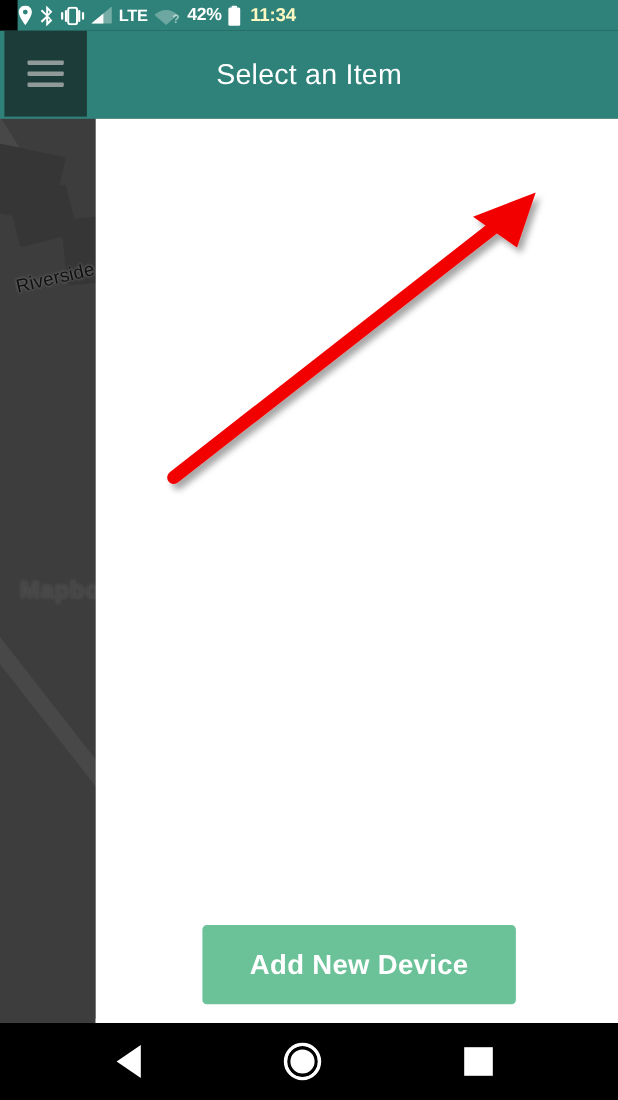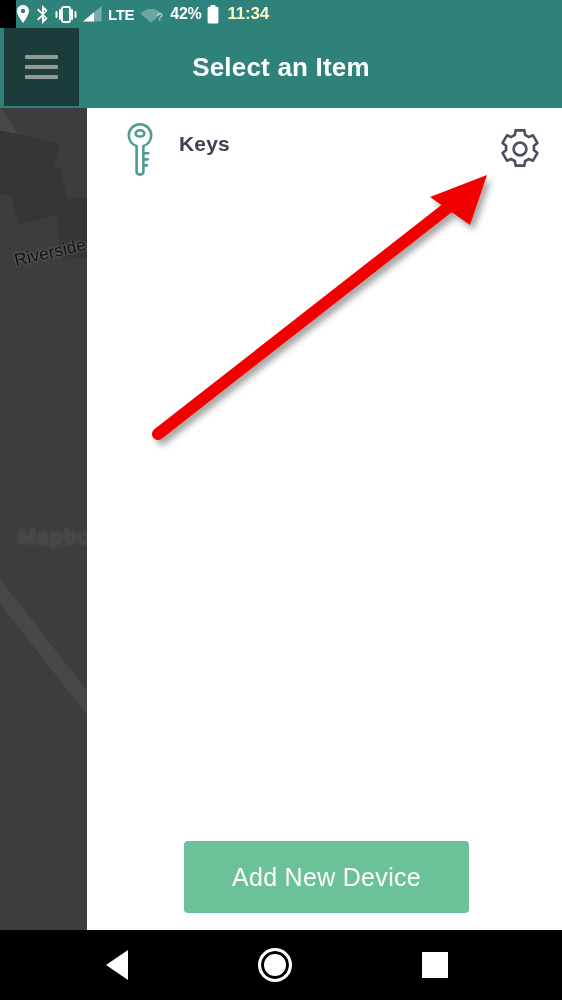--- a/index.html
+++ b/index.html
@@ -68,21 +68,21 @@
     background:#1c3c39; cursor:pointer;
     display:flex; align-items:center; justify-content:center;
   }
   #menu-button .bar{
     width:33px; height:4px; background:#8f9a99; border-radius:1px;
     margin:3px 0; display:block;
   }
   #app-bar-title{
     position:absolute; left:0; top:0; width:562px; height:78px;
     display:flex; align-items:center; justify-content:center;
-    color:#ffffff; font-size:26px; font-weight:bold; letter-spacing:.2px;
+    color:#ffffff; font-size:26px; font-weight:normal; letter-spacing:.2px;
     pointer-events:none;
   }
 
   
   #item-sheet{
     position:absolute; left:87px; top:108px; width:475px; height:822px;
     background:#ffffff;
   }
 
   #item-row{
@@ -99,21 +99,21 @@
   #settings-button{
     position:absolute; right:16px; top:15px; width:52px; height:52px;
     cursor:pointer; display:flex; align-items:center; justify-content:center;
   }
 
   
   #add-device-button{
     position:absolute; left:97px; top:733px; width:285px; height:72px;
     background:#6bc299; border-radius:4px; cursor:pointer;
     display:flex; align-items:center; justify-content:center;
-    color:#ffffff; font-size:25px; font-weight:normal; letter-spacing:.3px;
+    color:#ffffff; font-size:25px; font-weight:bold; letter-spacing:.3px;
   }
 
   
   #annotation-arrow{
     position:absolute; left:0; top:0; width:562px; height:1000px;
     pointer-events:none;
   }
 
   
   #nav-bar{
@@ -202,42 +202,20 @@
       <div style="display:flex;flex-direction:column;">
         <span class="bar"></span>
         <span class="bar"></span>
         <span class="bar"></span>
       </div>
     </div>
   </div>
 
   <div id="item-sheet">
 
-    <div id="item-row">
-      <span id="item-key-icon">
-        <svg width="46" height="54" viewBox="0 0 46 54">
-          <g fill="none" stroke="#4f9b94" stroke-width="2.6" stroke-linecap="round" stroke-linejoin="round">
-            <path d="M23 2.2c-6.2 0-11.2 5-11.2 11.2 0 5 3.3 9.2 7.8 10.7v25.6c0 1.6 1.5 2.9 3.4 2.9s3.4-1.3 3.4-2.9V24.1c4.5-1.5 7.8-5.7 7.8-10.7 0-6.2-5-11.2-11.2-11.2z"></path>
-            <ellipse cx="23" cy="11.4" rx="4.4" ry="3.1"></ellipse>
-            <path d="M26.4 31.2h4.8"></path>
-            <path d="M26.4 37.4h4.2"></path>
-            <path d="M26.4 43.4h3.4"></path>
-          </g>
-        </svg>
-      </span>
-      <span id="item-label">Keys</span>
-      <span id="settings-button">
-        <svg width="46" height="46" viewBox="0 0 46 46">
-          <g fill="none" stroke="#4a4f63" stroke-width="2.6" stroke-linejoin="round" stroke-linecap="round">
-            <path d="M18.6 4.4h8.8l.7 4.6a14.6 14.6 0 0 1 3.6 2.1l4.3-1.8 4.4 7.6-3.6 3a14.6 14.6 0 0 1 0 4.2l3.6 3-4.4 7.6-4.3-1.8a14.6 14.6 0 0 1-3.6 2.1l-.7 4.6h-8.8l-.7-4.6a14.6 14.6 0 0 1-3.6-2.1l-4.3 1.8-4.4-7.6 3.6-3a14.6 14.6 0 0 1 0-4.2l-3.6-3 4.4-7.6 4.3 1.8a14.6 14.6 0 0 1 3.6-2.1l.7-4.6z"></path>
-            <circle cx="23" cy="23" r="6.4"></circle>
-          </g>
-        </svg>
-      </span>
-    </div>
 
     <div id="add-device-button">Add New Device</div>
   </div>
 
   <div id="sheet-bottom-edge"></div>
 
   <svg id="annotation-arrow" viewBox="0 0 562 1000">
     <defs>
       <filter id="arrowshadow" x="-30%" y="-30%" width="180%" height="180%">
         <feDropShadow dx="4" dy="5" stdDeviation="3" flood-color="#000" flood-opacity="0.35"></feDropShadow>

